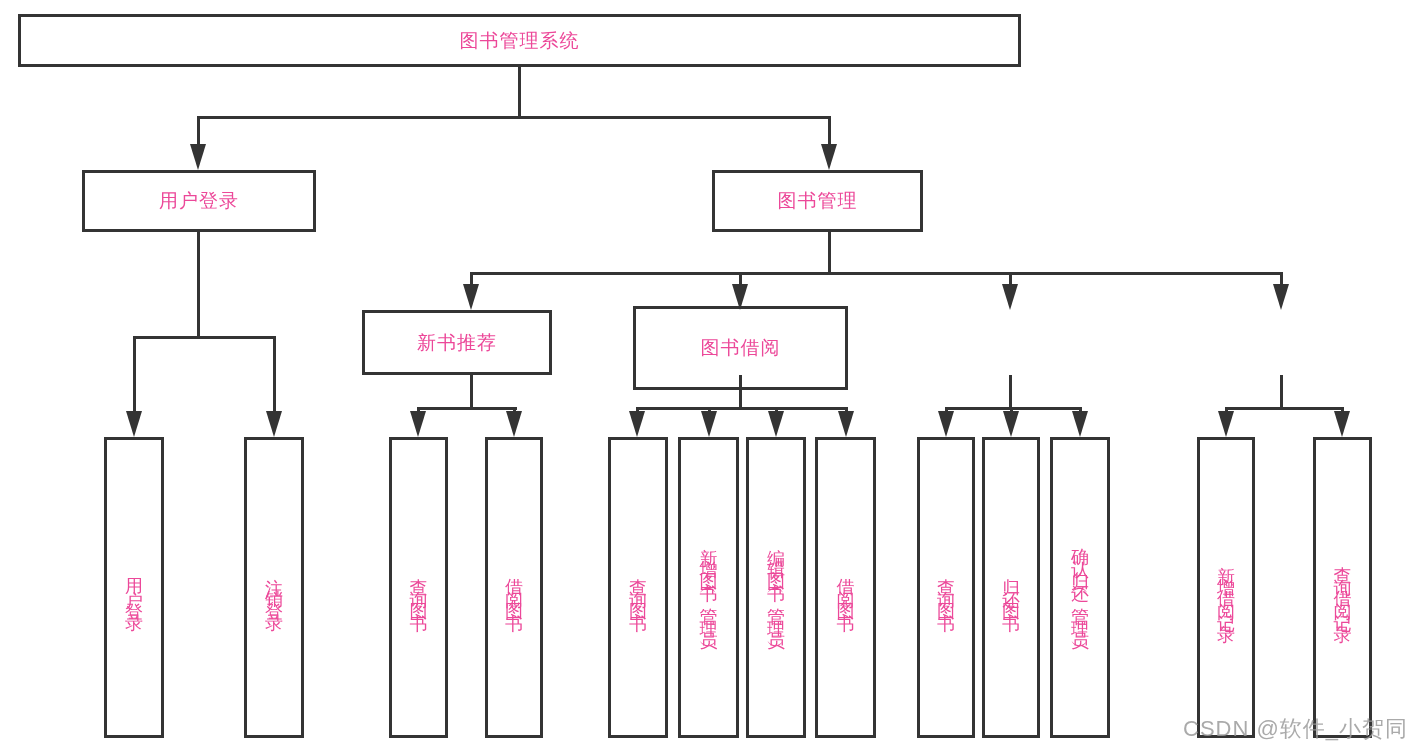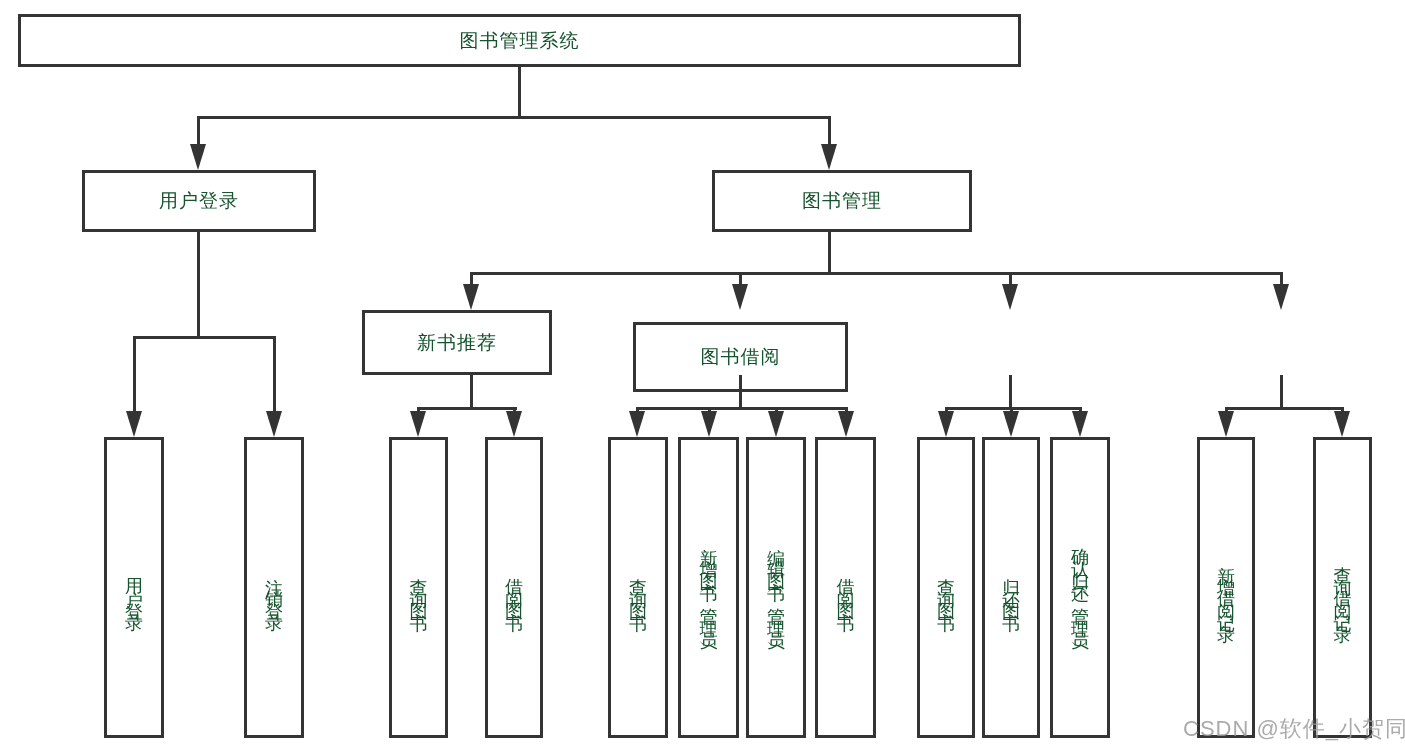--- a/index.html
+++ b/index.html
@@ -2,21 +2,21 @@
 <html><head>
 <meta charset="utf-8">
 <style>
   html,body{margin:0;padding:0;background:#fff;}
   .canvas{
     position:relative;width:1405px;height:747px;background:#ffffff;
     font-family:"Liberation Sans",sans-serif;overflow:hidden;
   }
   .node{
     position:absolute;box-sizing:border-box;
-    border:3px solid #343434;background:#ffffff;color:#14532d;
+    border:3px solid #343434;background:#ffffff;color:#ec4899;
     display:flex;align-items:center;justify-content:center;
   }
   .hnode{font-size:19px;letter-spacing:1px;}
   .vnode .lbl{
     writing-mode:vertical-lr;text-orientation:mixed;
     font-size:18px;line-height:1;letter-spacing:12px;
     white-space:nowrap;
   }
   .vline{position:absolute;width:3px;background:#343434;}
   .hline{position:absolute;height:3px;background:#343434;}
@@ -37,29 +37,29 @@
 <div class="canvas">
 
   <div class="node hnode" style="left:18px;top:14px;width:1003px;height:53px;">
     <span>图书管理系统</span>
   </div>
 
   <div class="node hnode" style="left:82px;top:170px;width:234px;height:62px;">
     <span>用户登录</span>
   </div>
 
-  <div class="node hnode" style="left:712px;top:170px;width:260px;height:62px;">
+  <div class="node hnode" style="left:712px;top:170px;width:211px;height:62px;">
     <span>图书管理</span>
   </div>
 
   <div class="node hnode" style="left:362px;top:310px;width:190px;height:65px;">
     <span>新书推荐</span>
   </div>
 
-  <div class="node hnode" style="left:633px;top:322px;width:215px;height:70px;">
+  <div class="node hnode" style="left:633px;top:306px;width:215px;height:84px;">
     <span>图书借阅</span>
   </div>
 
 
 
   <div class="node vnode" style="left:104px;top:437px;width:60px;height:301px;">
     <span class="lbl">用户登录</span>
   </div>
   <div class="node vnode" style="left:244px;top:437px;width:60px;height:301px;">
     <span class="lbl">注销登录</span>

